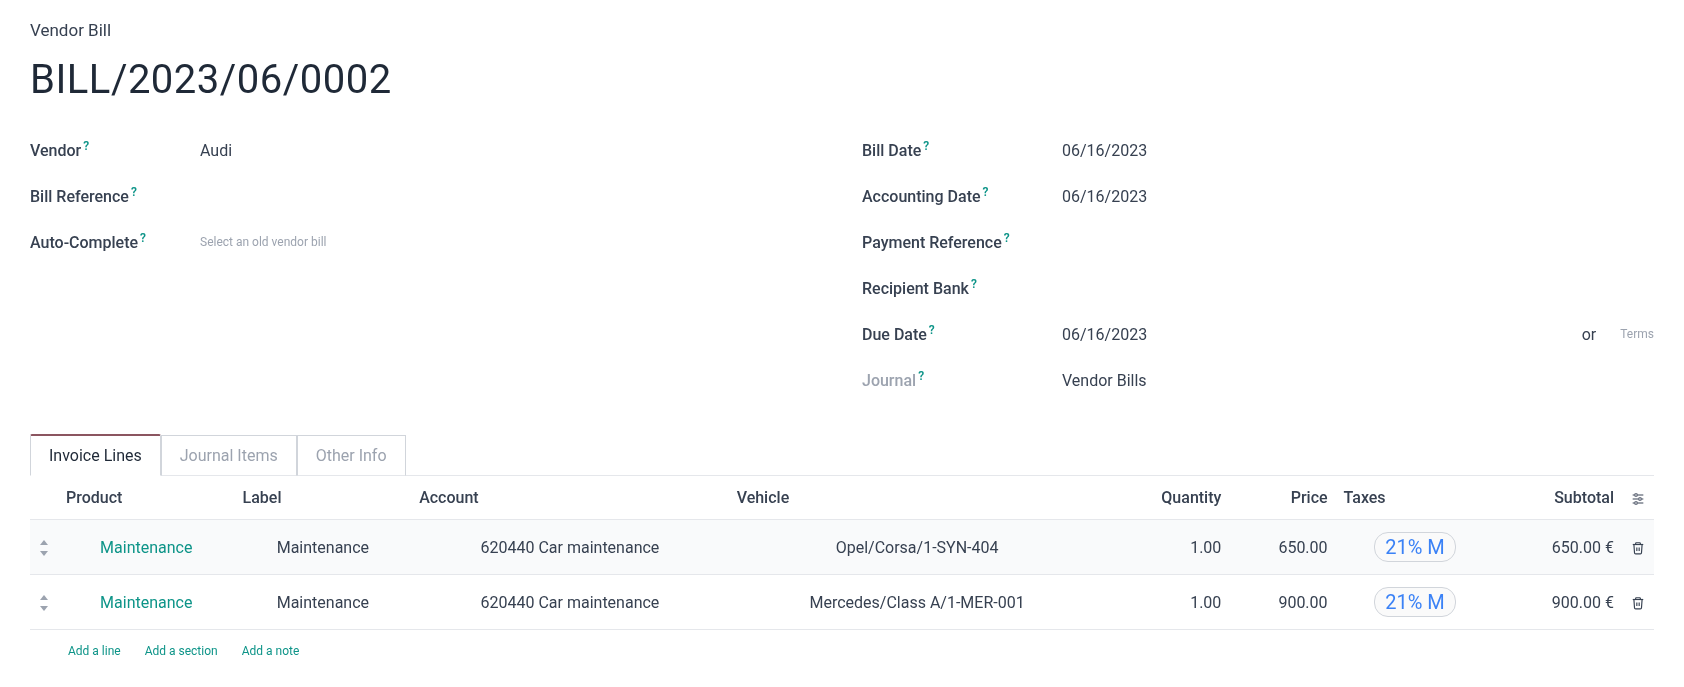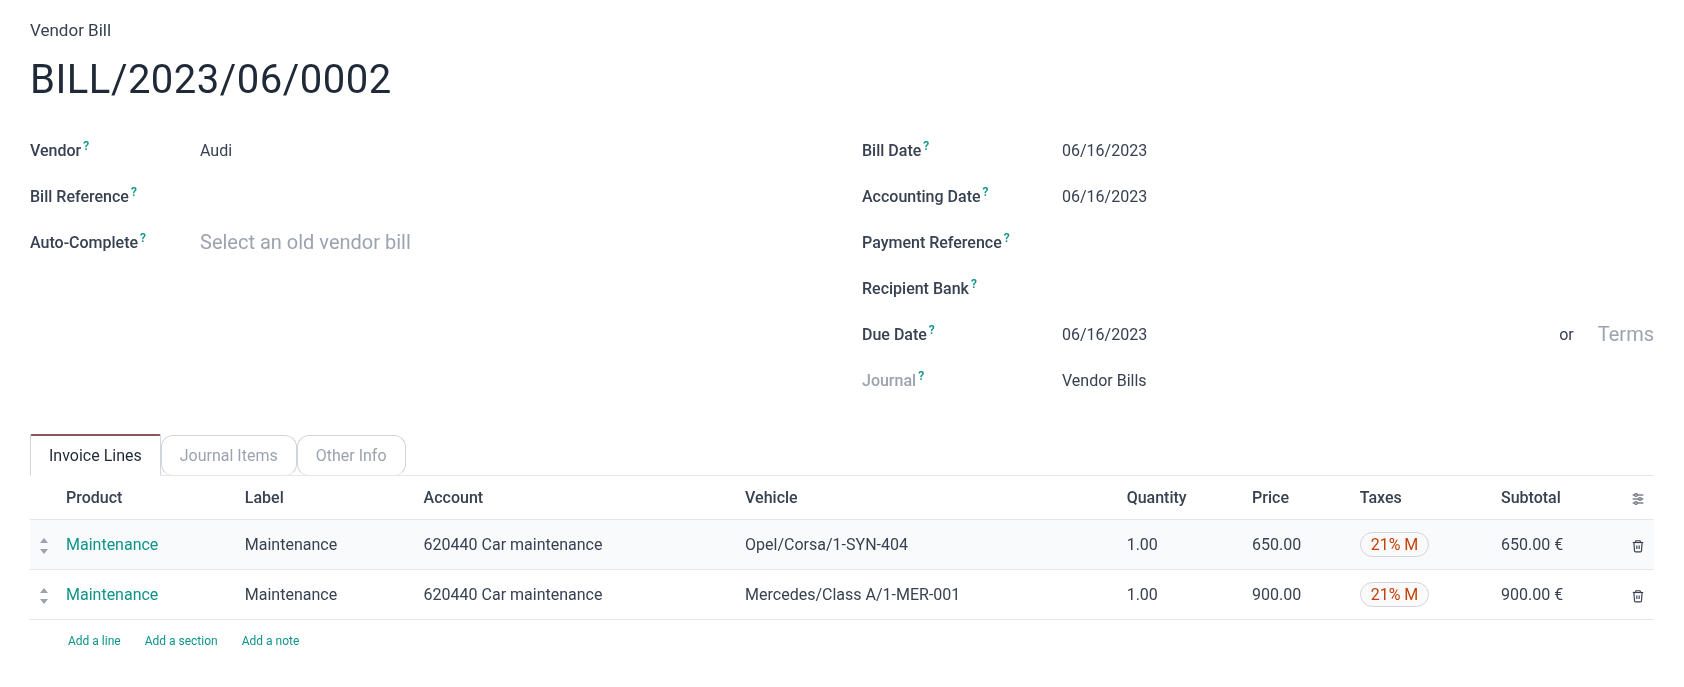--- a/index.html
+++ b/index.html
@@ -63,21 +63,21 @@
     font-size: 12px;
     vertical-align: super;
     margin-left: 2px;
     font-weight: 600;
   }
   .field-value {
     font-size: 16px;
     color: var(--text);
   }
   .field-placeholder {
-    font-size: 20px;
+    font-size: 12px;
     color: var(--muted);
   }
   .due-date-wrap {
     display: flex;
     align-items: center;
     gap: 24px;
   }
   .or-text { color: var(--text); font-size: 16px; }
   .tabs {
     display: flex;
@@ -98,57 +98,57 @@
   }
   .tab.active {
     color: var(--text-dark);
     border: 1px solid var(--border);
     border-bottom: 1px solid #fff;
     border-top: 2px solid #8b5560;
     border-radius: 2px 2px 0 0;
   }
   .tab + .tab {
     border-left: 1px solid var(--border);
-    border-radius: 12px;
   }
   .tab:not(.active) {
     border: 1px solid var(--border);
     border-bottom: 1px solid var(--border-light);
   }
   .tab.active + .tab { border-left: 1px solid var(--border); }
 
   table.lines {
     width: 100%;
     border-collapse: collapse;
     margin-top: 0;
   }
   .lines th {
     text-align: left;
     font-weight: 500;
     font-size: 16px;
     color: var(--text);
     padding: 12px 8px;
     border-bottom: 1px solid var(--border-light);
   }
-  .lines th.num, .lines td.num { }
+  .lines th.num, .lines td.num { text-align: right; }
   .lines td {
     padding: 12px 8px;
     font-size: 16px;
     border-bottom: 1px solid var(--border-light);
     color: var(--text);
+    text-align: center;
   }
   .lines tr.line-row:first-of-type td { background: var(--row-hover); }
   .lines .product-link { color: var(--teal); }
   .tax-chip {
     display: inline-block;
     border: 1px solid var(--border);
     border-radius: 14px;
     padding: 2px 10px;
-    font-size: 16px;
-    color: #c2410c;
+    font-size: 20px;
+    color: #3b82f6;
     background: #fafafa;
   }
   .drag-handle {
     color: var(--muted);
     cursor: grab;
     width: 16px;
     text-align: center;
   }
   .delete-cell { width: 24px; text-align: center; }
   .trash-icon { cursor: pointer; }

